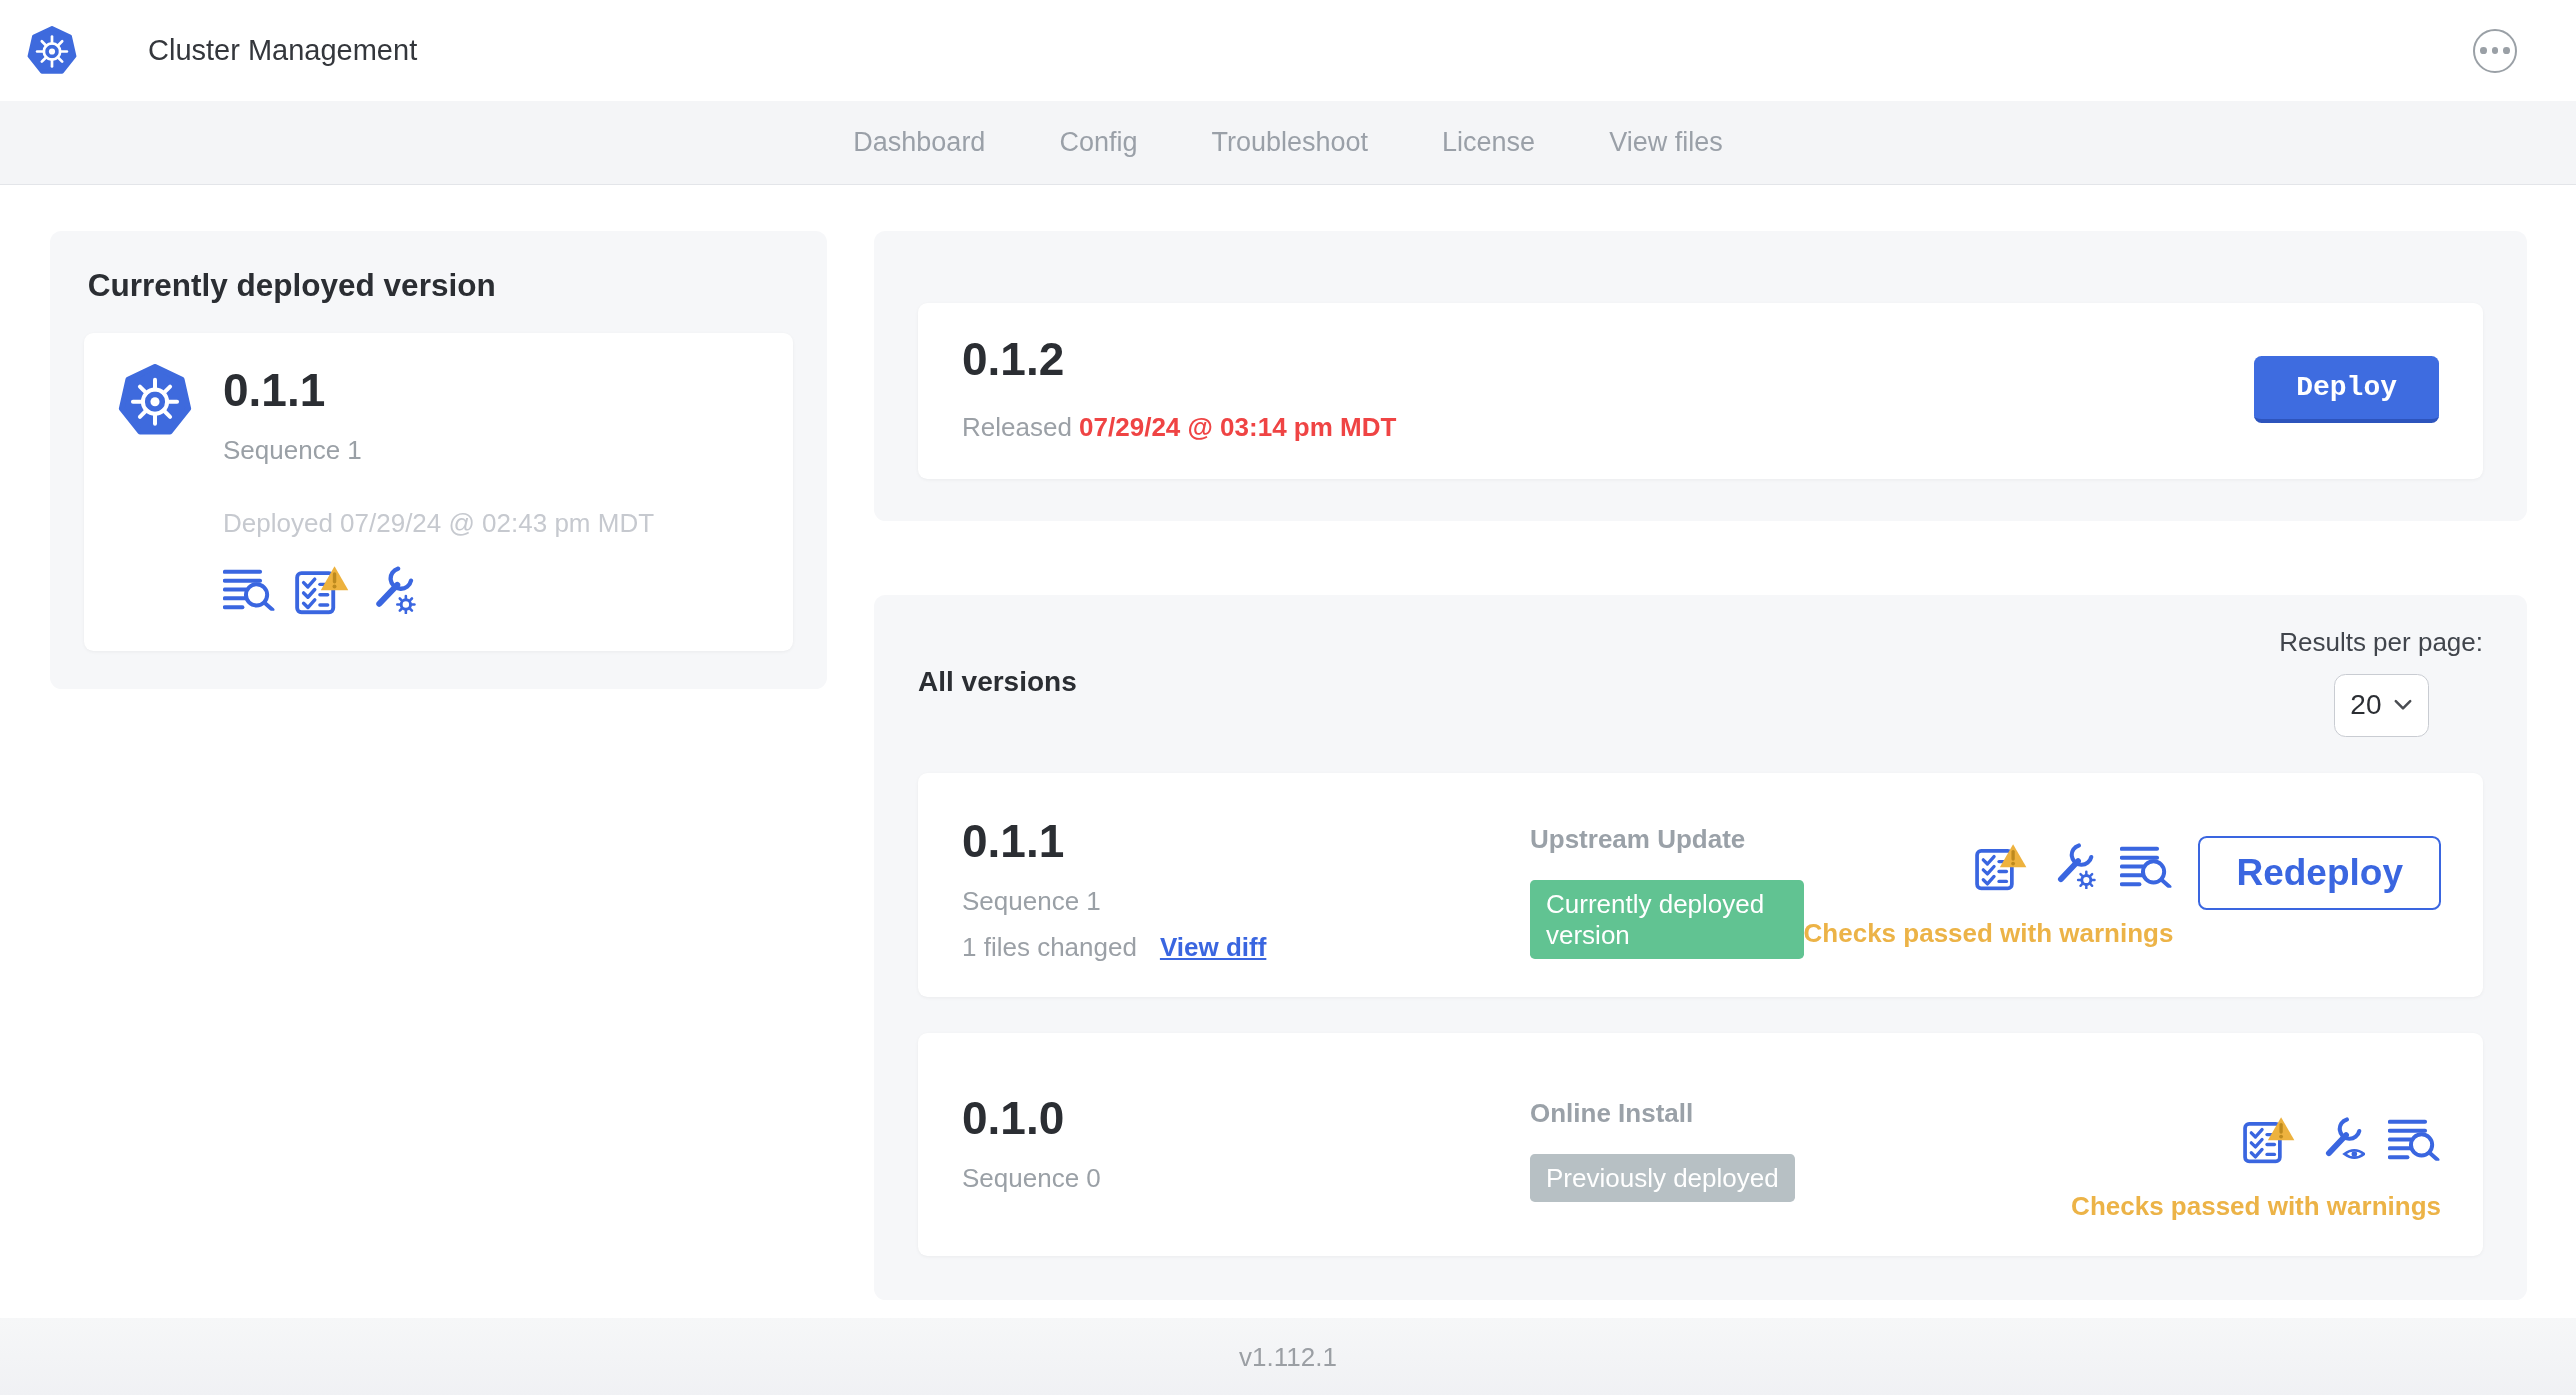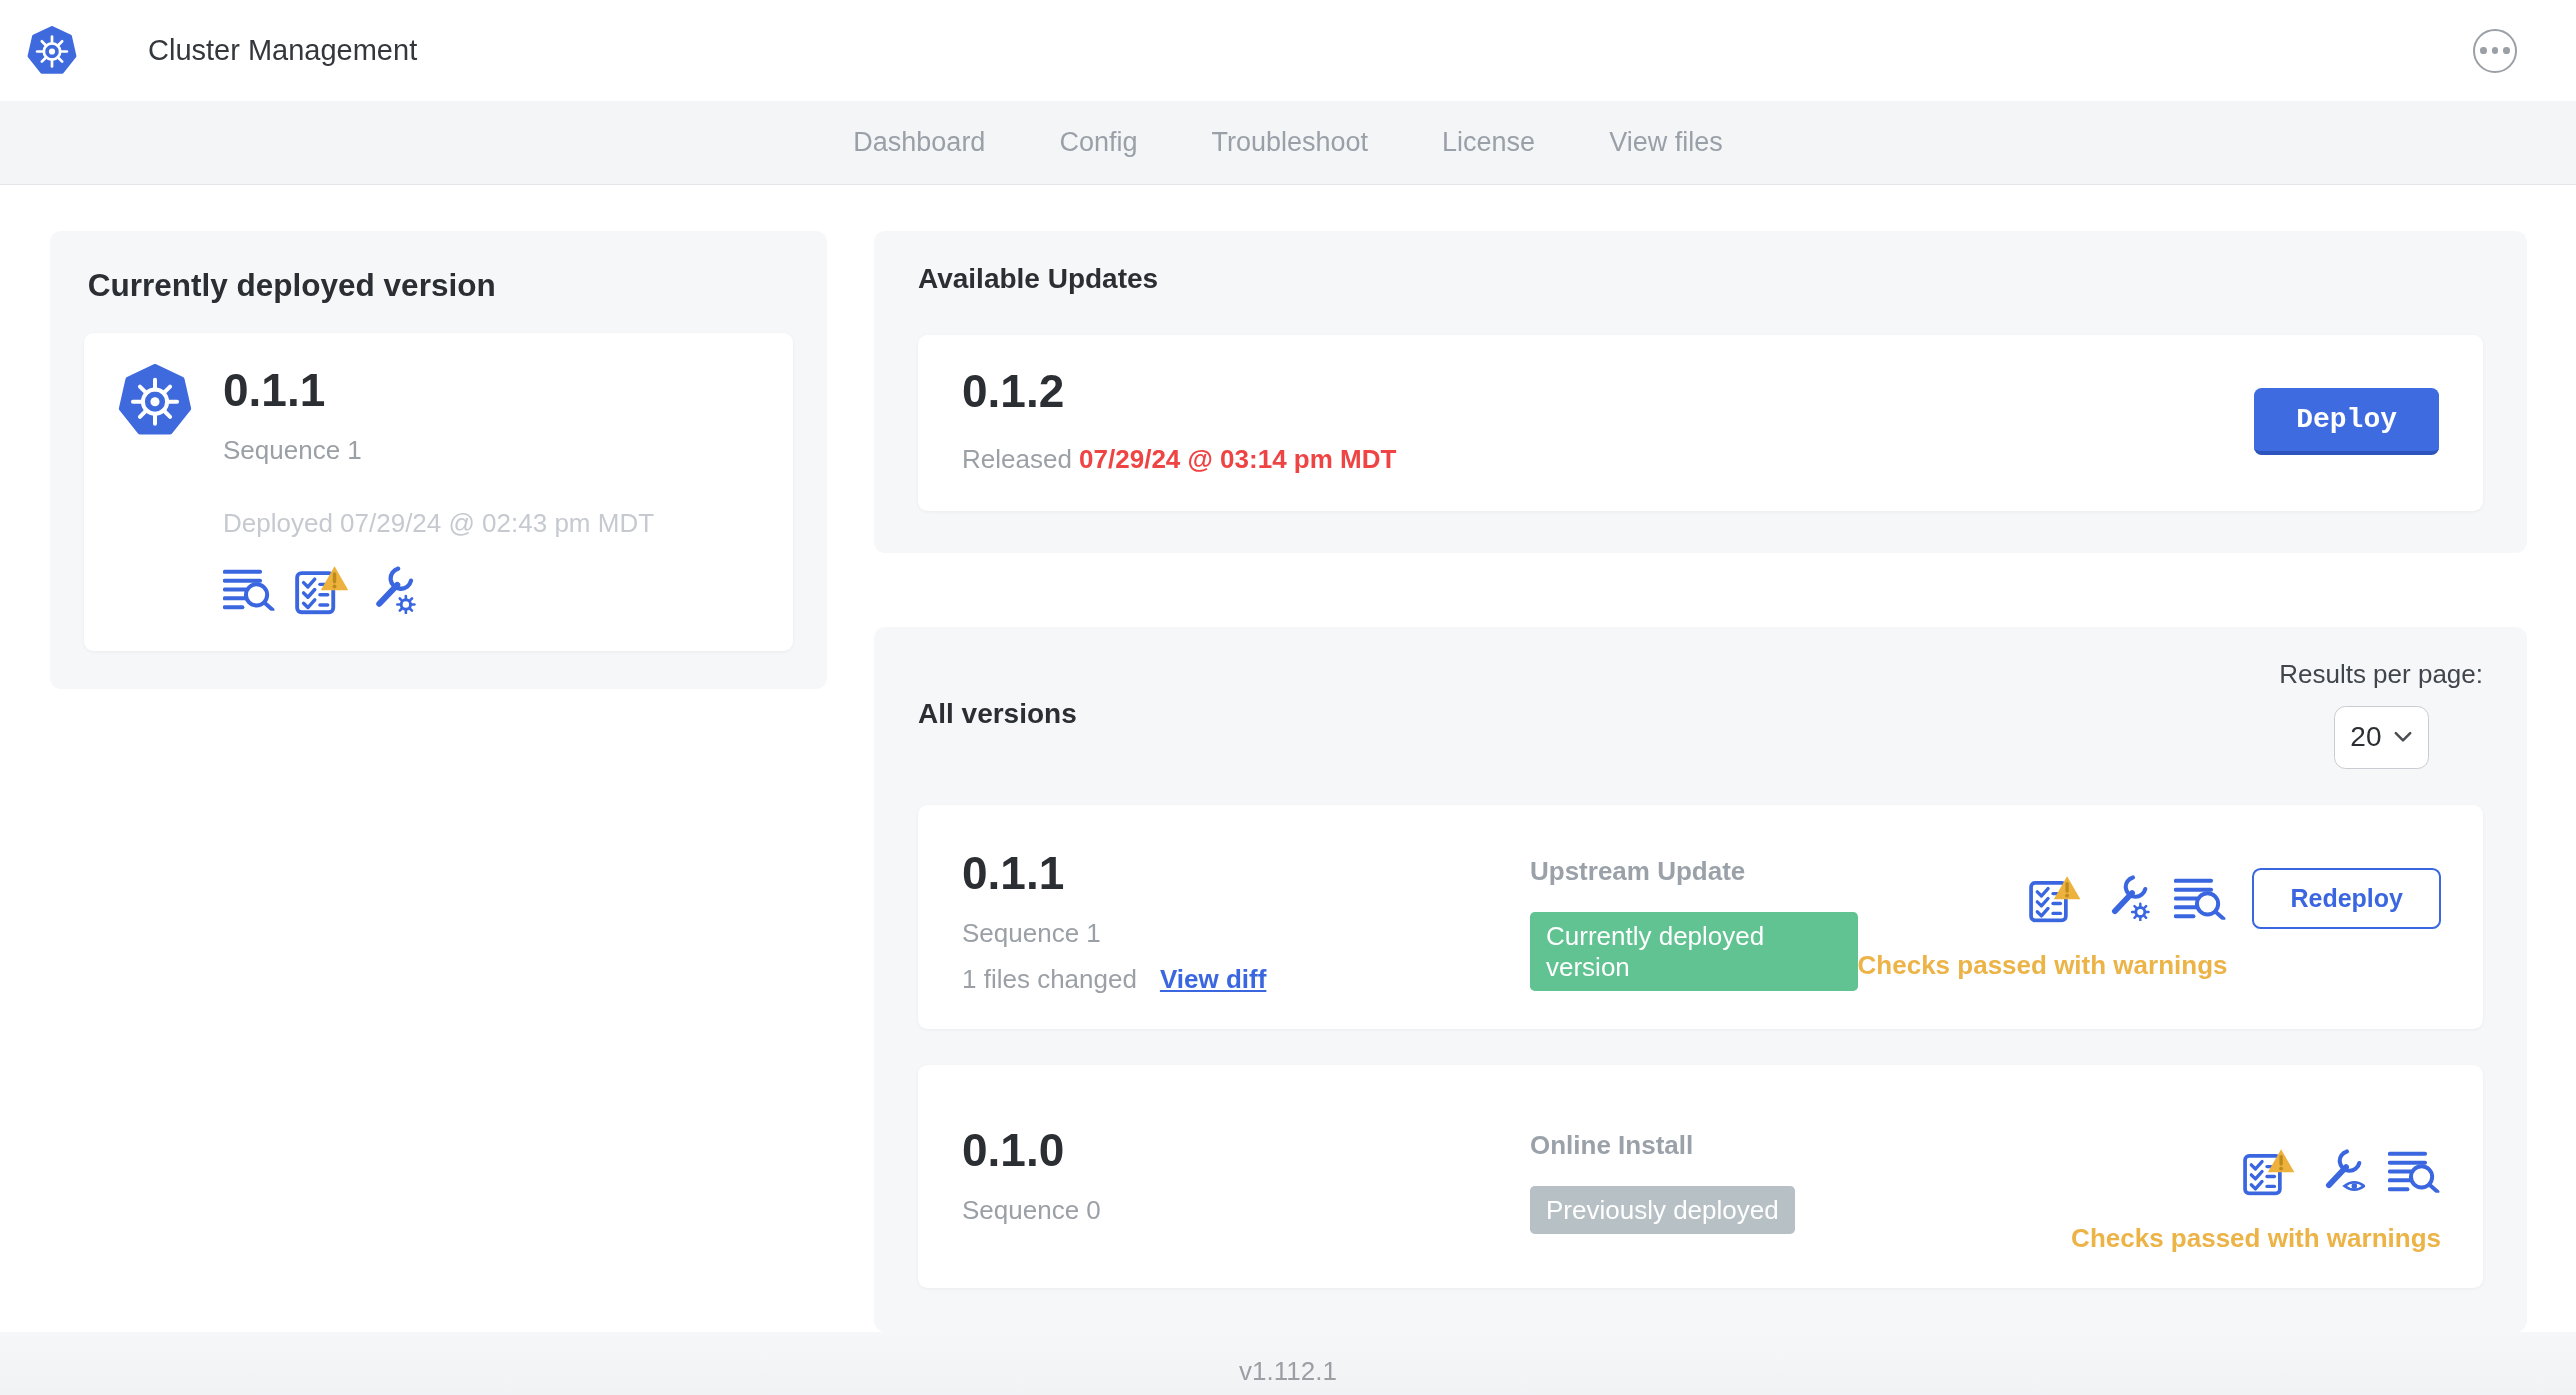--- a/index.html
+++ b/index.html
@@ -126,21 +126,21 @@
   .badge-gray  { background: #b7c0c4; }
   .vr-col3 { margin-left: auto; display: flex; align-items: flex-start; gap: 25px; }
   .icon-stack { display: flex; flex-direction: column; align-items: flex-end; padding-top: 25px; }
   .icon-stack.low { padding-top: 38px; }
   .icon-stack .icon-row { margin-top: 0; gap: 23px; }
   .checks-caption { margin-top: 27px; font-size: 26px; font-weight: 600; color: #ecb347; white-space: nowrap; }
   .btn-outline {
     margin-top: 19px;
     background: #fff; color: #3a66e0;
     border: 2.9px solid #3a66e0; border-radius: 8.6px;
-    font-family: inherit; font-size: 25px; font-weight: 700;
+    font-family: inherit; font-size: 37px; font-weight: 700;
     padding: 14.3px 36px; cursor: pointer;
   }
 
   
   .footer {
     margin-top: auto;
     height: 78px; flex: 0 0 auto;
     background: linear-gradient(180deg, #f6f7f8, #f0f1f4);
     display: flex; align-items: center; justify-content: center;
     font-size: 26px; color: #9b9fa4;
@@ -286,21 +286,20 @@
               </svg>
             </span>
         </div>
       </div>
     </div>
   </div>
 
   <div class="right-col">
 
     <div class="panel updates-panel">
-      <div class="section-title">Available Updates</div>
       <div class="card update-card">
         <div>
           <div class="big-version">0.1.2</div>
           <div class="released">
             <span>Released</span>
             <b>07/29/24 @ 03:14 pm MDT</b>
           </div>
         </div>
         <button class="btn-primary">Deploy</button>
       </div>

